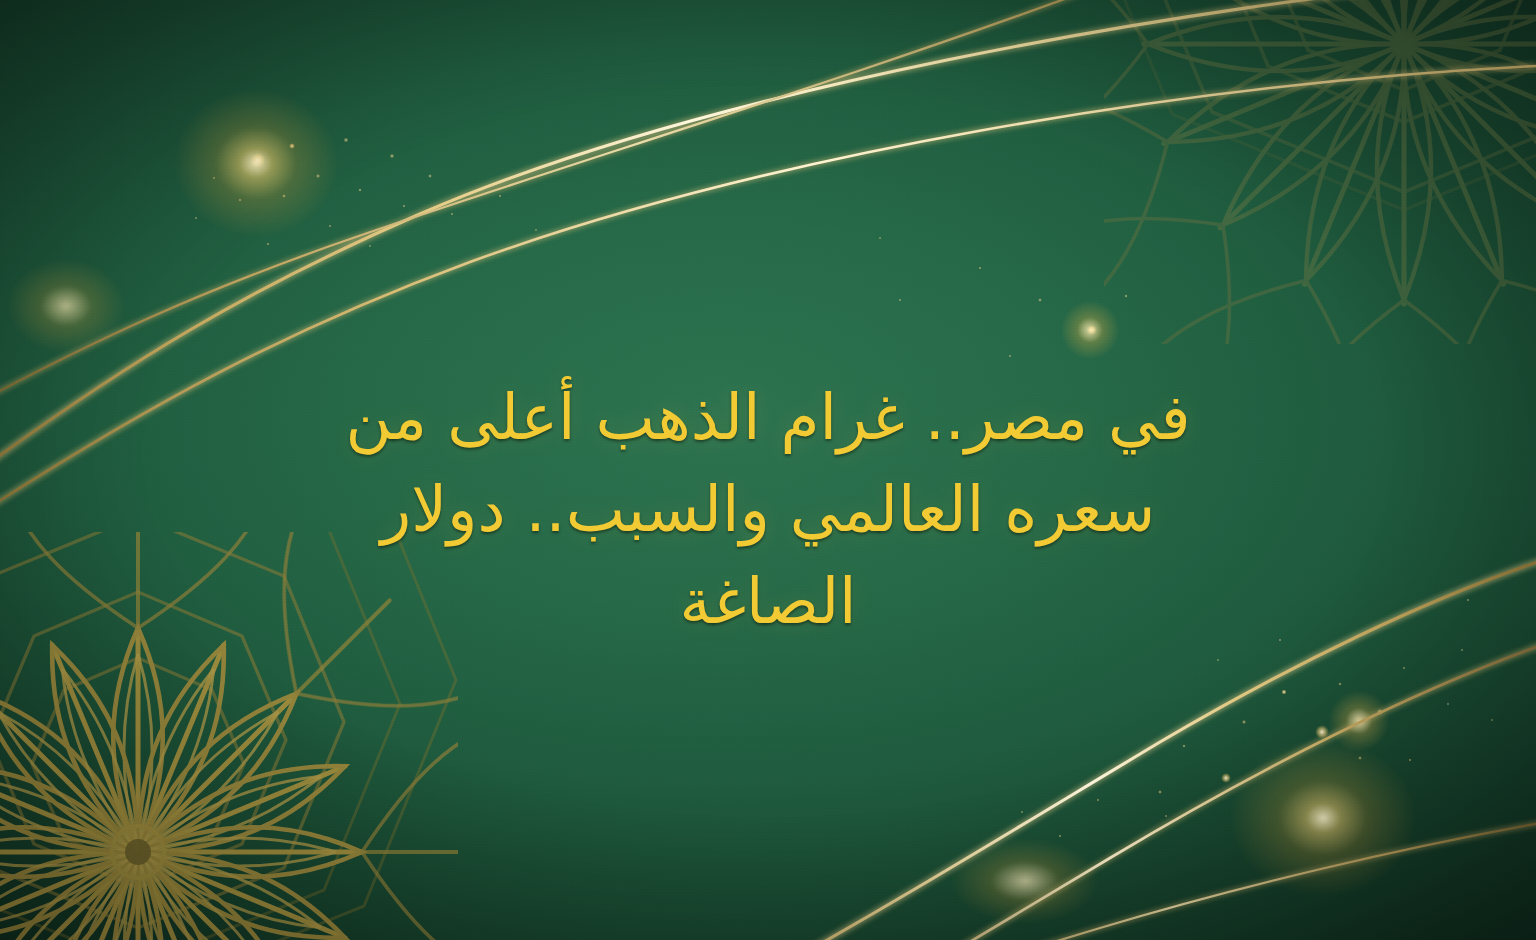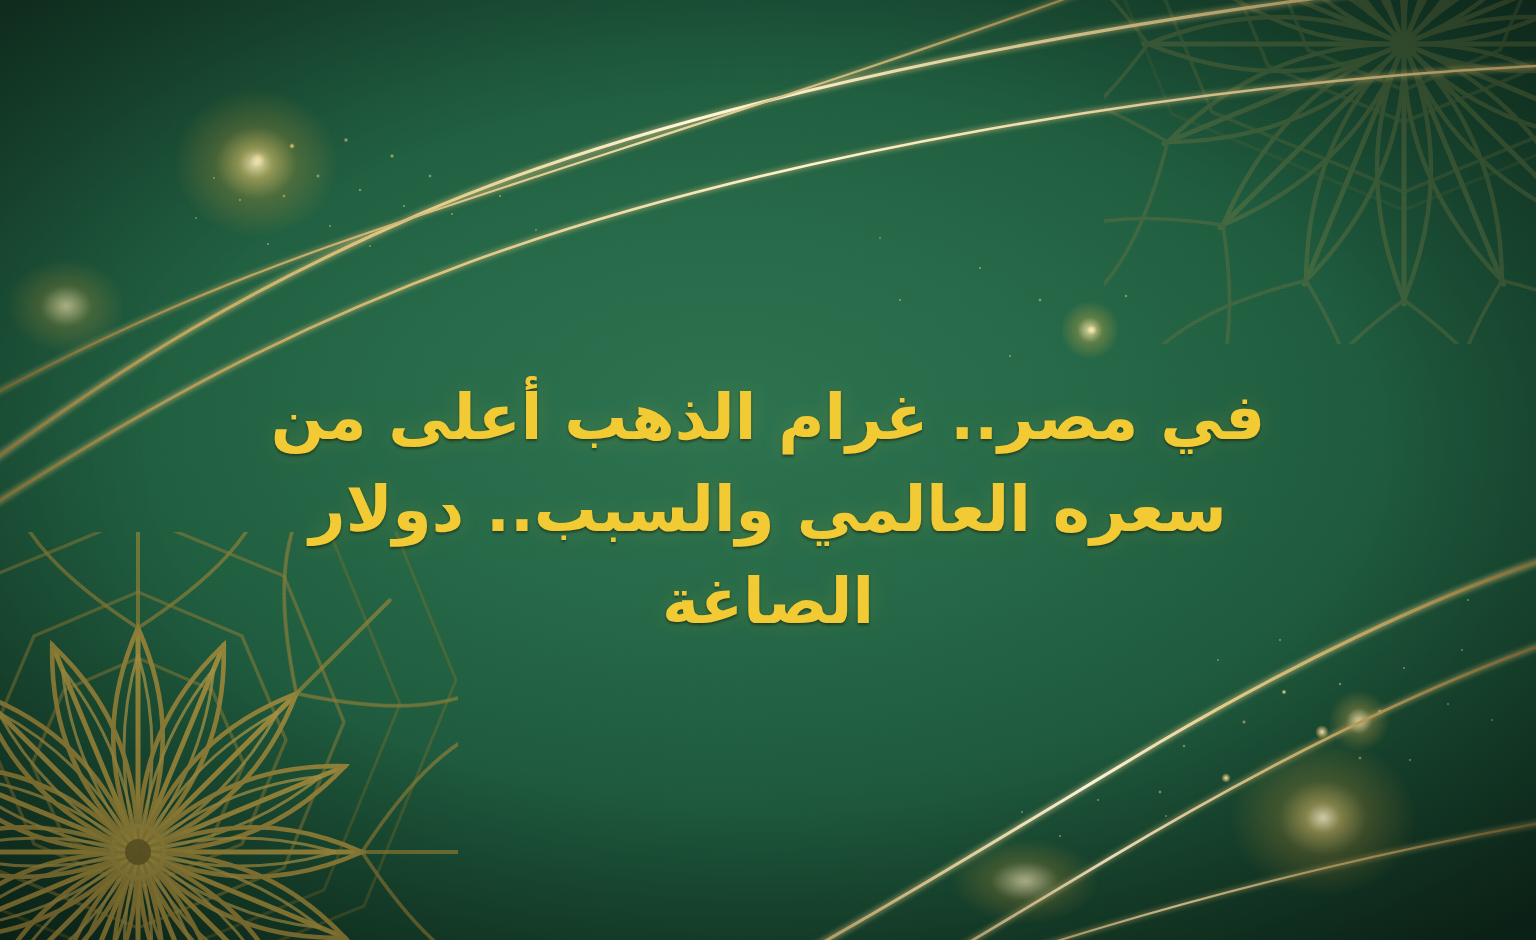--- a/index.html
+++ b/index.html
@@ -79,21 +79,21 @@
     transform:translateX(-50%);
     width:1000px;
     text-align:center;
     z-index:6;
   }
   .headline{
     margin:0;
     direction:rtl;
     unicode-bidi:isolate;
     font-family:"DejaVu Sans","Liberation Sans",sans-serif;
-    font-weight:700;
+    font-weight:400;
     font-size:63px;
     line-height:1.46;
     letter-spacing:0px;
     color:#F2CB34;
     text-shadow:
       0 2px 3px rgba(0,0,0,.42),
       0 0 22px rgba(242,203,52,.16);
     white-space:pre-line;
   }
 </style>

